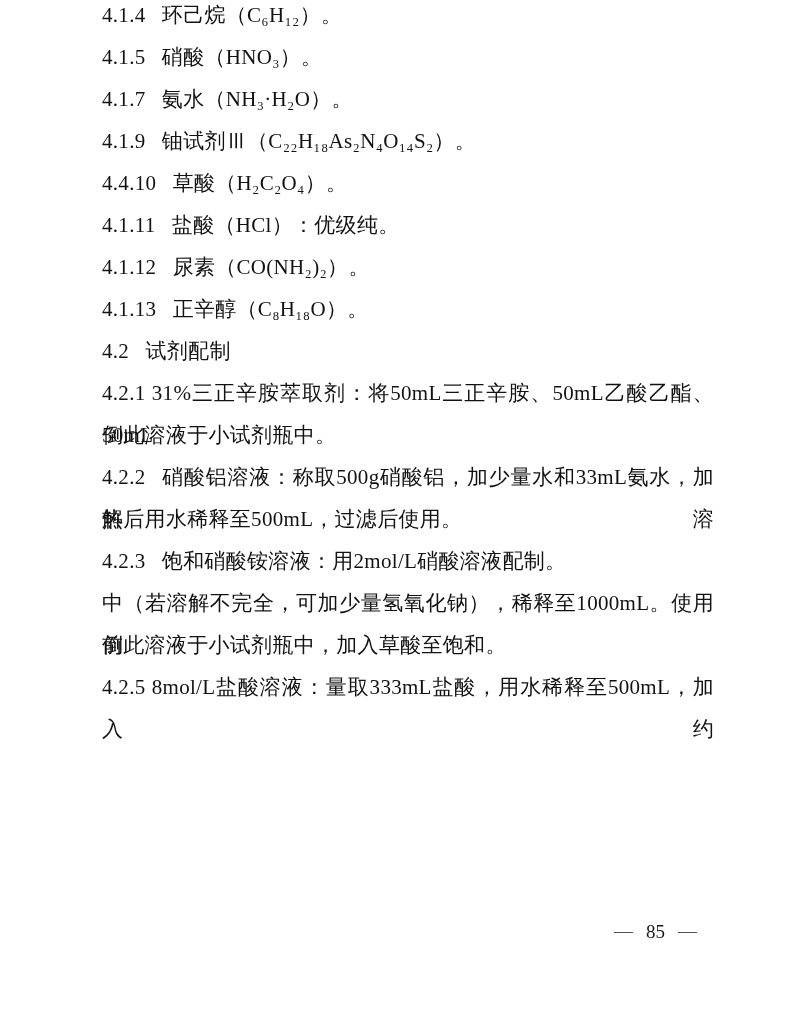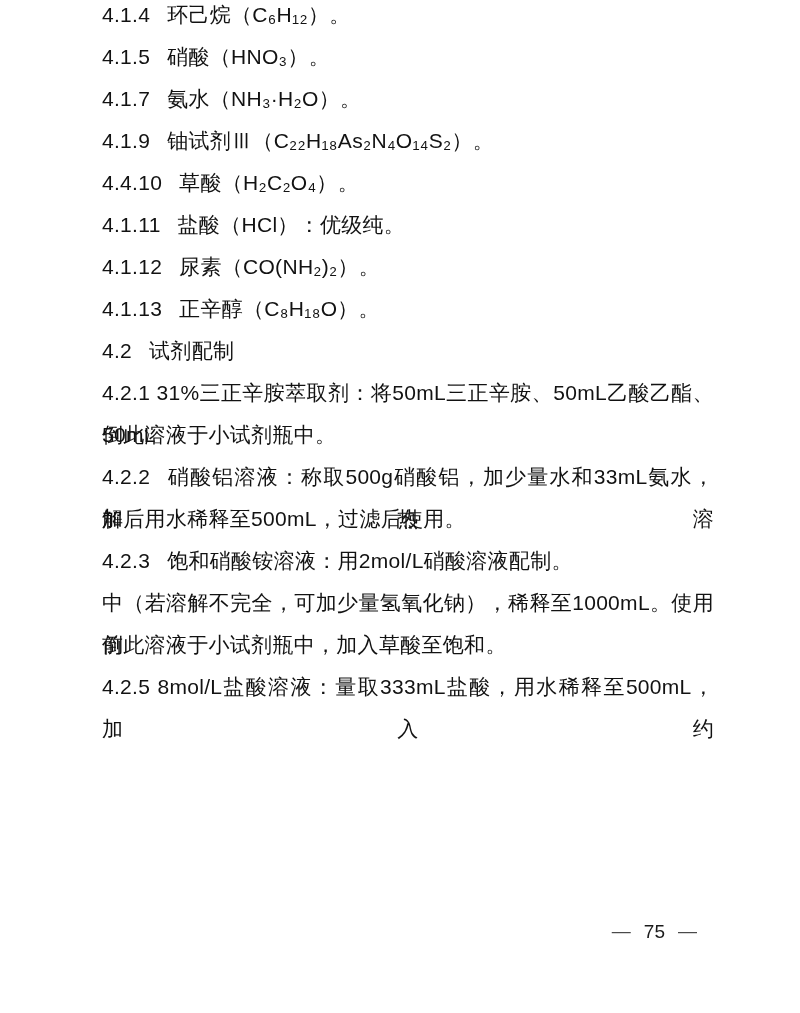--- a/index.html
+++ b/index.html
@@ -6,21 +6,21 @@
     margin: 0;
     padding: 0;
     background: #ffffff;
   }
   .page {
     position: relative;
     width: 800px;
     height: 971px;
     background: #ffffff;
     color: #121212;
-    font-family: Liberation Sans, sans-serif;
+    font-family: Liberation Serif, serif;
     overflow: hidden;
   }
   .content {
     position: absolute;
     left: 102px;
     top: -6px;
     width: 612px;
     font-size: 21px;
     line-height: 42px;
     letter-spacing: 0.3px;
@@ -89,16 +89,16 @@
     </div>
 
     <div class="para">
       <div class="line fill">4.2.5 8mol/L盐酸溶液：量取333mL盐酸，用水稀释至500mL，加入约</div>
     </div>
 
   </div>
 
   <div class="footer">
     <span class="dash">—</span>
-    <span class="pagenum">75</span>
+    <span class="pagenum">85</span>
     <span class="dash">—</span>
   </div>
 </div>
 
 </body></html>

